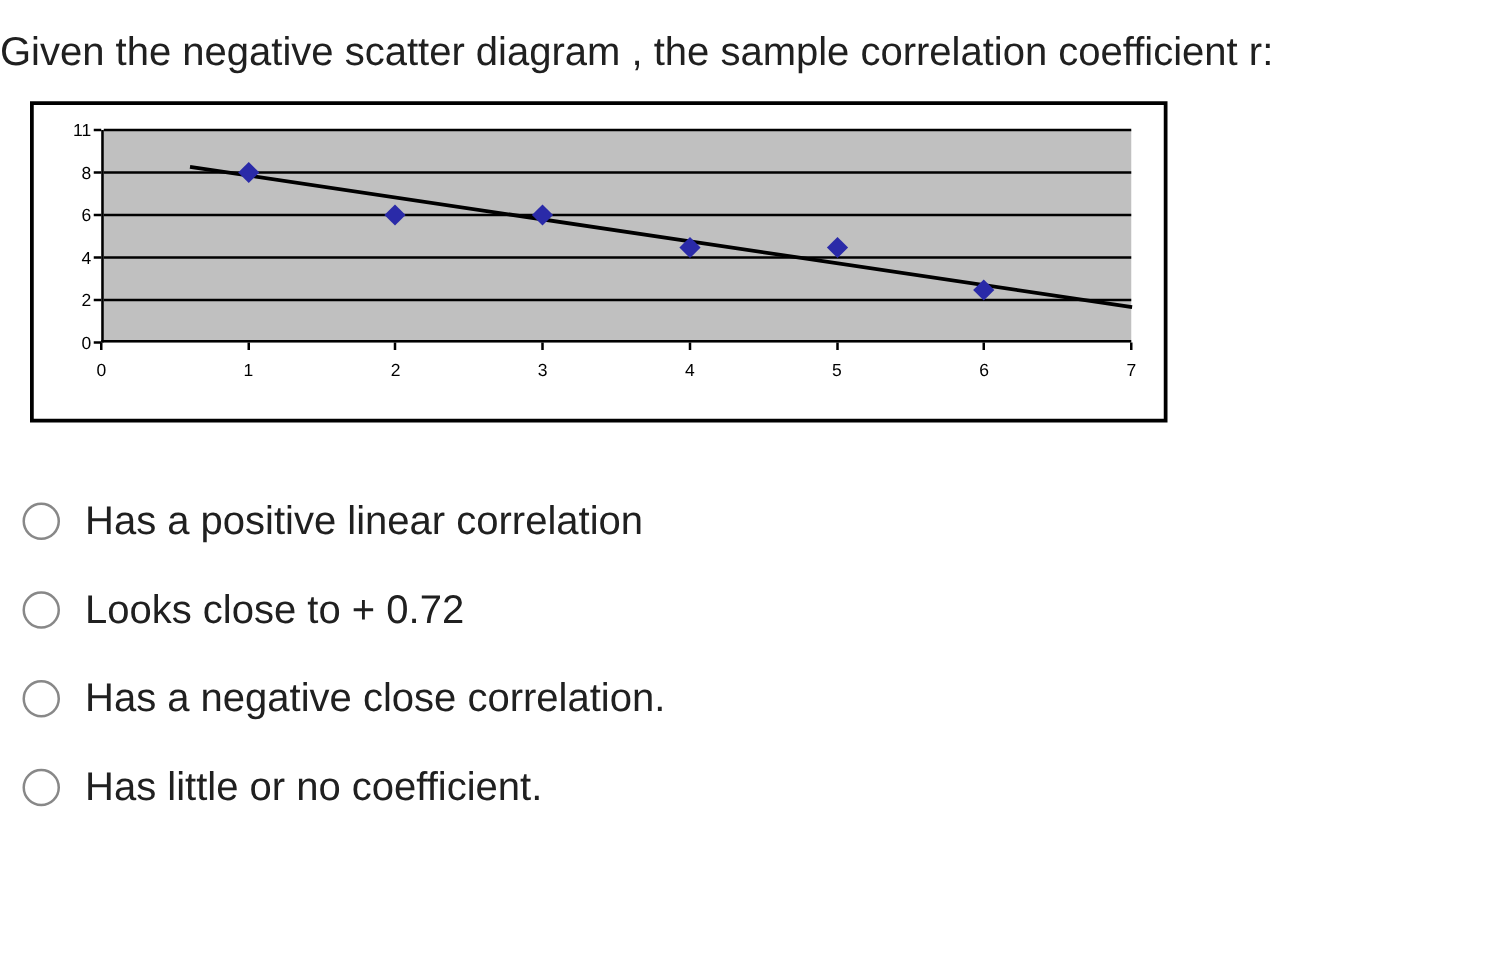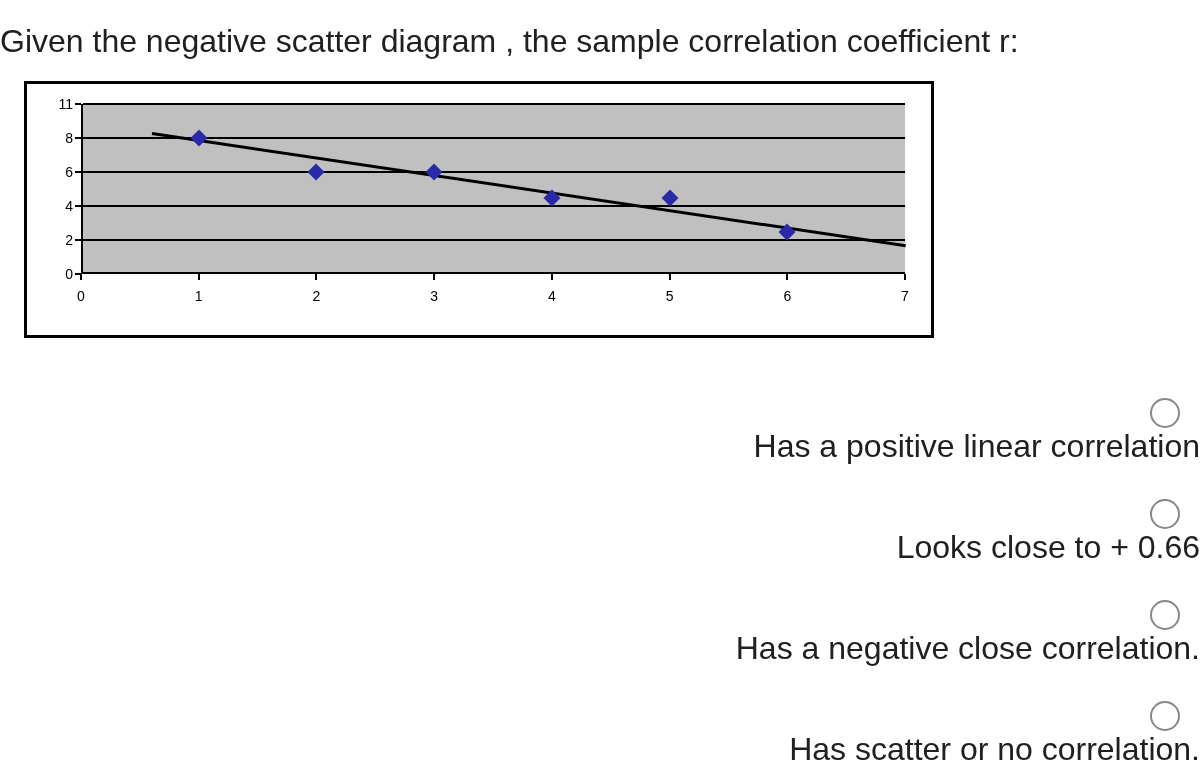--- a/index.html
+++ b/index.html
@@ -85,23 +85,22 @@
       width: 12px;
       height: 12px;
       background: #2a2aa8;
       transform: translate(-50%, -50%) rotate(45deg);
     }
     .options {
       margin: 60px 0 0 18px;
     }
     .option-row {
       display: flex;
-      align-items: flex-end;
+      align-items: center;
       margin-bottom: 34px;
-      flex-direction: column;
     }
     .radio {
       width: 30px;
       height: 30px;
       border: 2px solid #888;
       border-radius: 50%;
       background: #fff;
       margin-right: 20px;
       flex-shrink: 0;
       cursor: pointer;
@@ -163,23 +162,23 @@
     </div>
 </div>
 
 <div class="options">
   <div class="option-row">
     <div class="radio"></div>
     <div class="option-text">Has a positive linear correlation</div>
   </div>
   <div class="option-row">
     <div class="radio"></div>
-    <div class="option-text">Looks close to + 0.66</div>
+    <div class="option-text">Looks close to + 0.72</div>
   </div>
   <div class="option-row">
     <div class="radio"></div>
     <div class="option-text">Has a negative close correlation.</div>
   </div>
   <div class="option-row">
     <div class="radio"></div>
-    <div class="option-text">Has scatter or no correlation.</div>
+    <div class="option-text">Has little or no coefficient.</div>
   </div>
 </div>
 
 </body></html>

